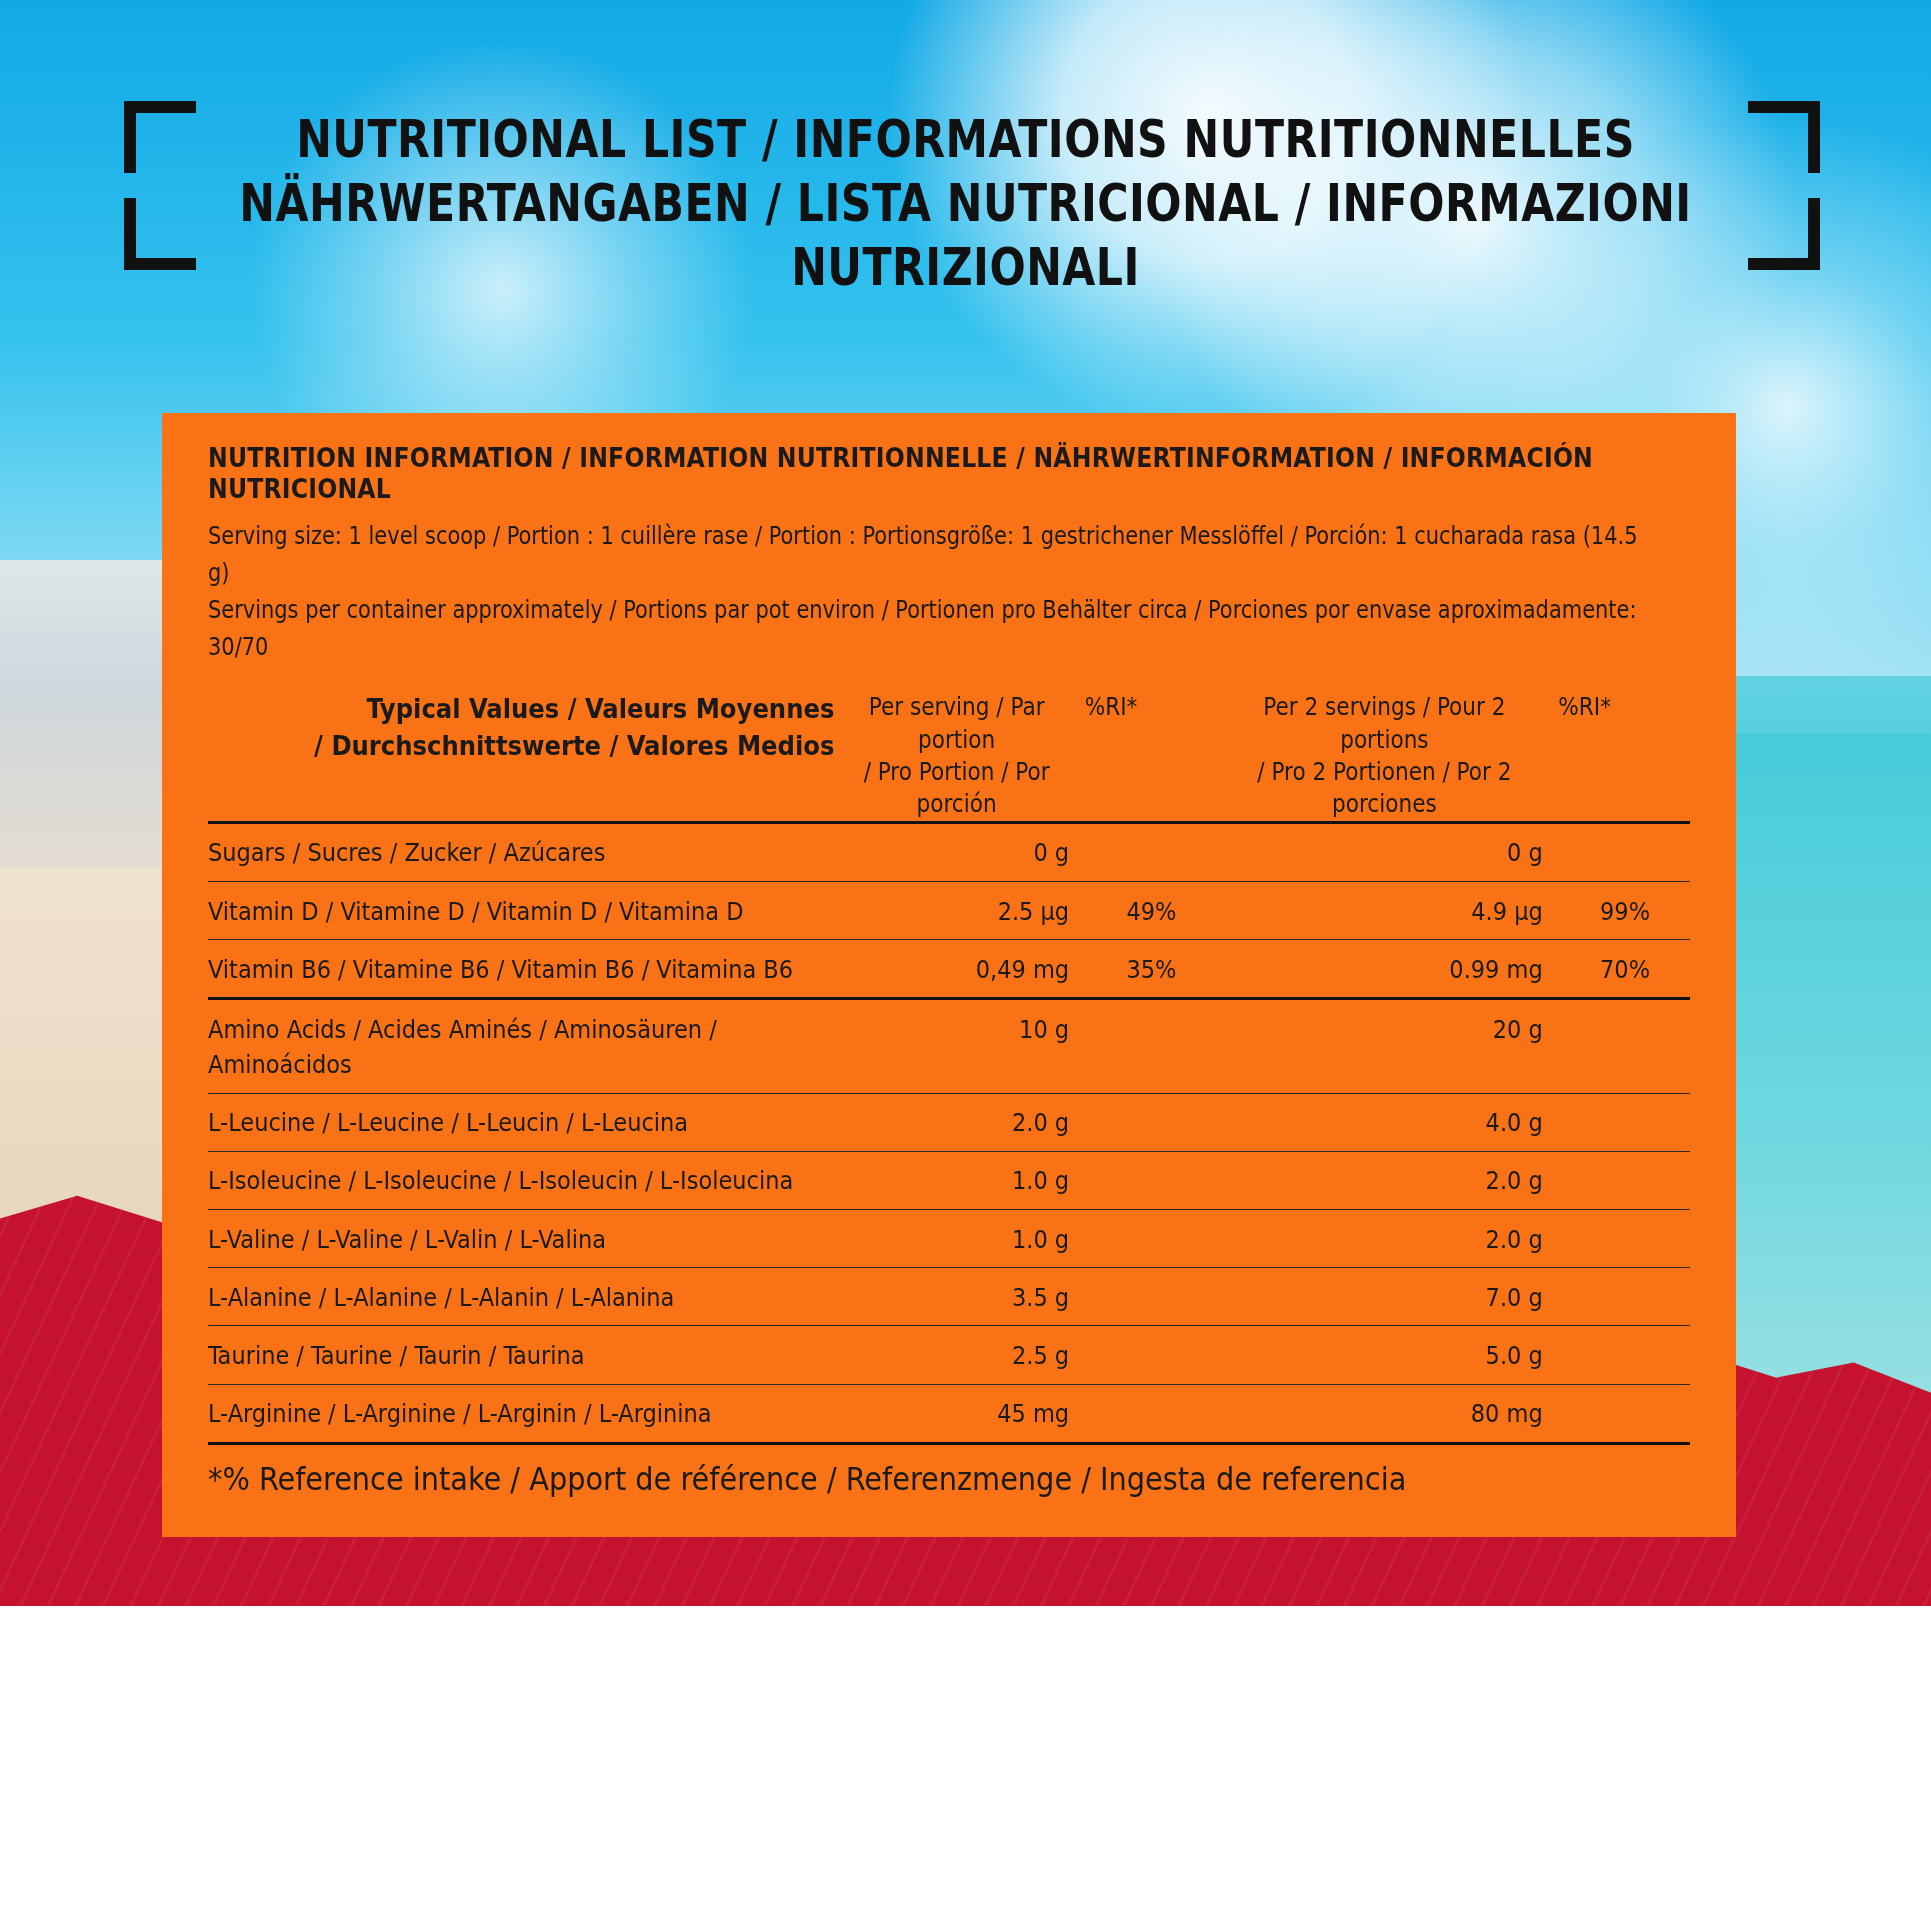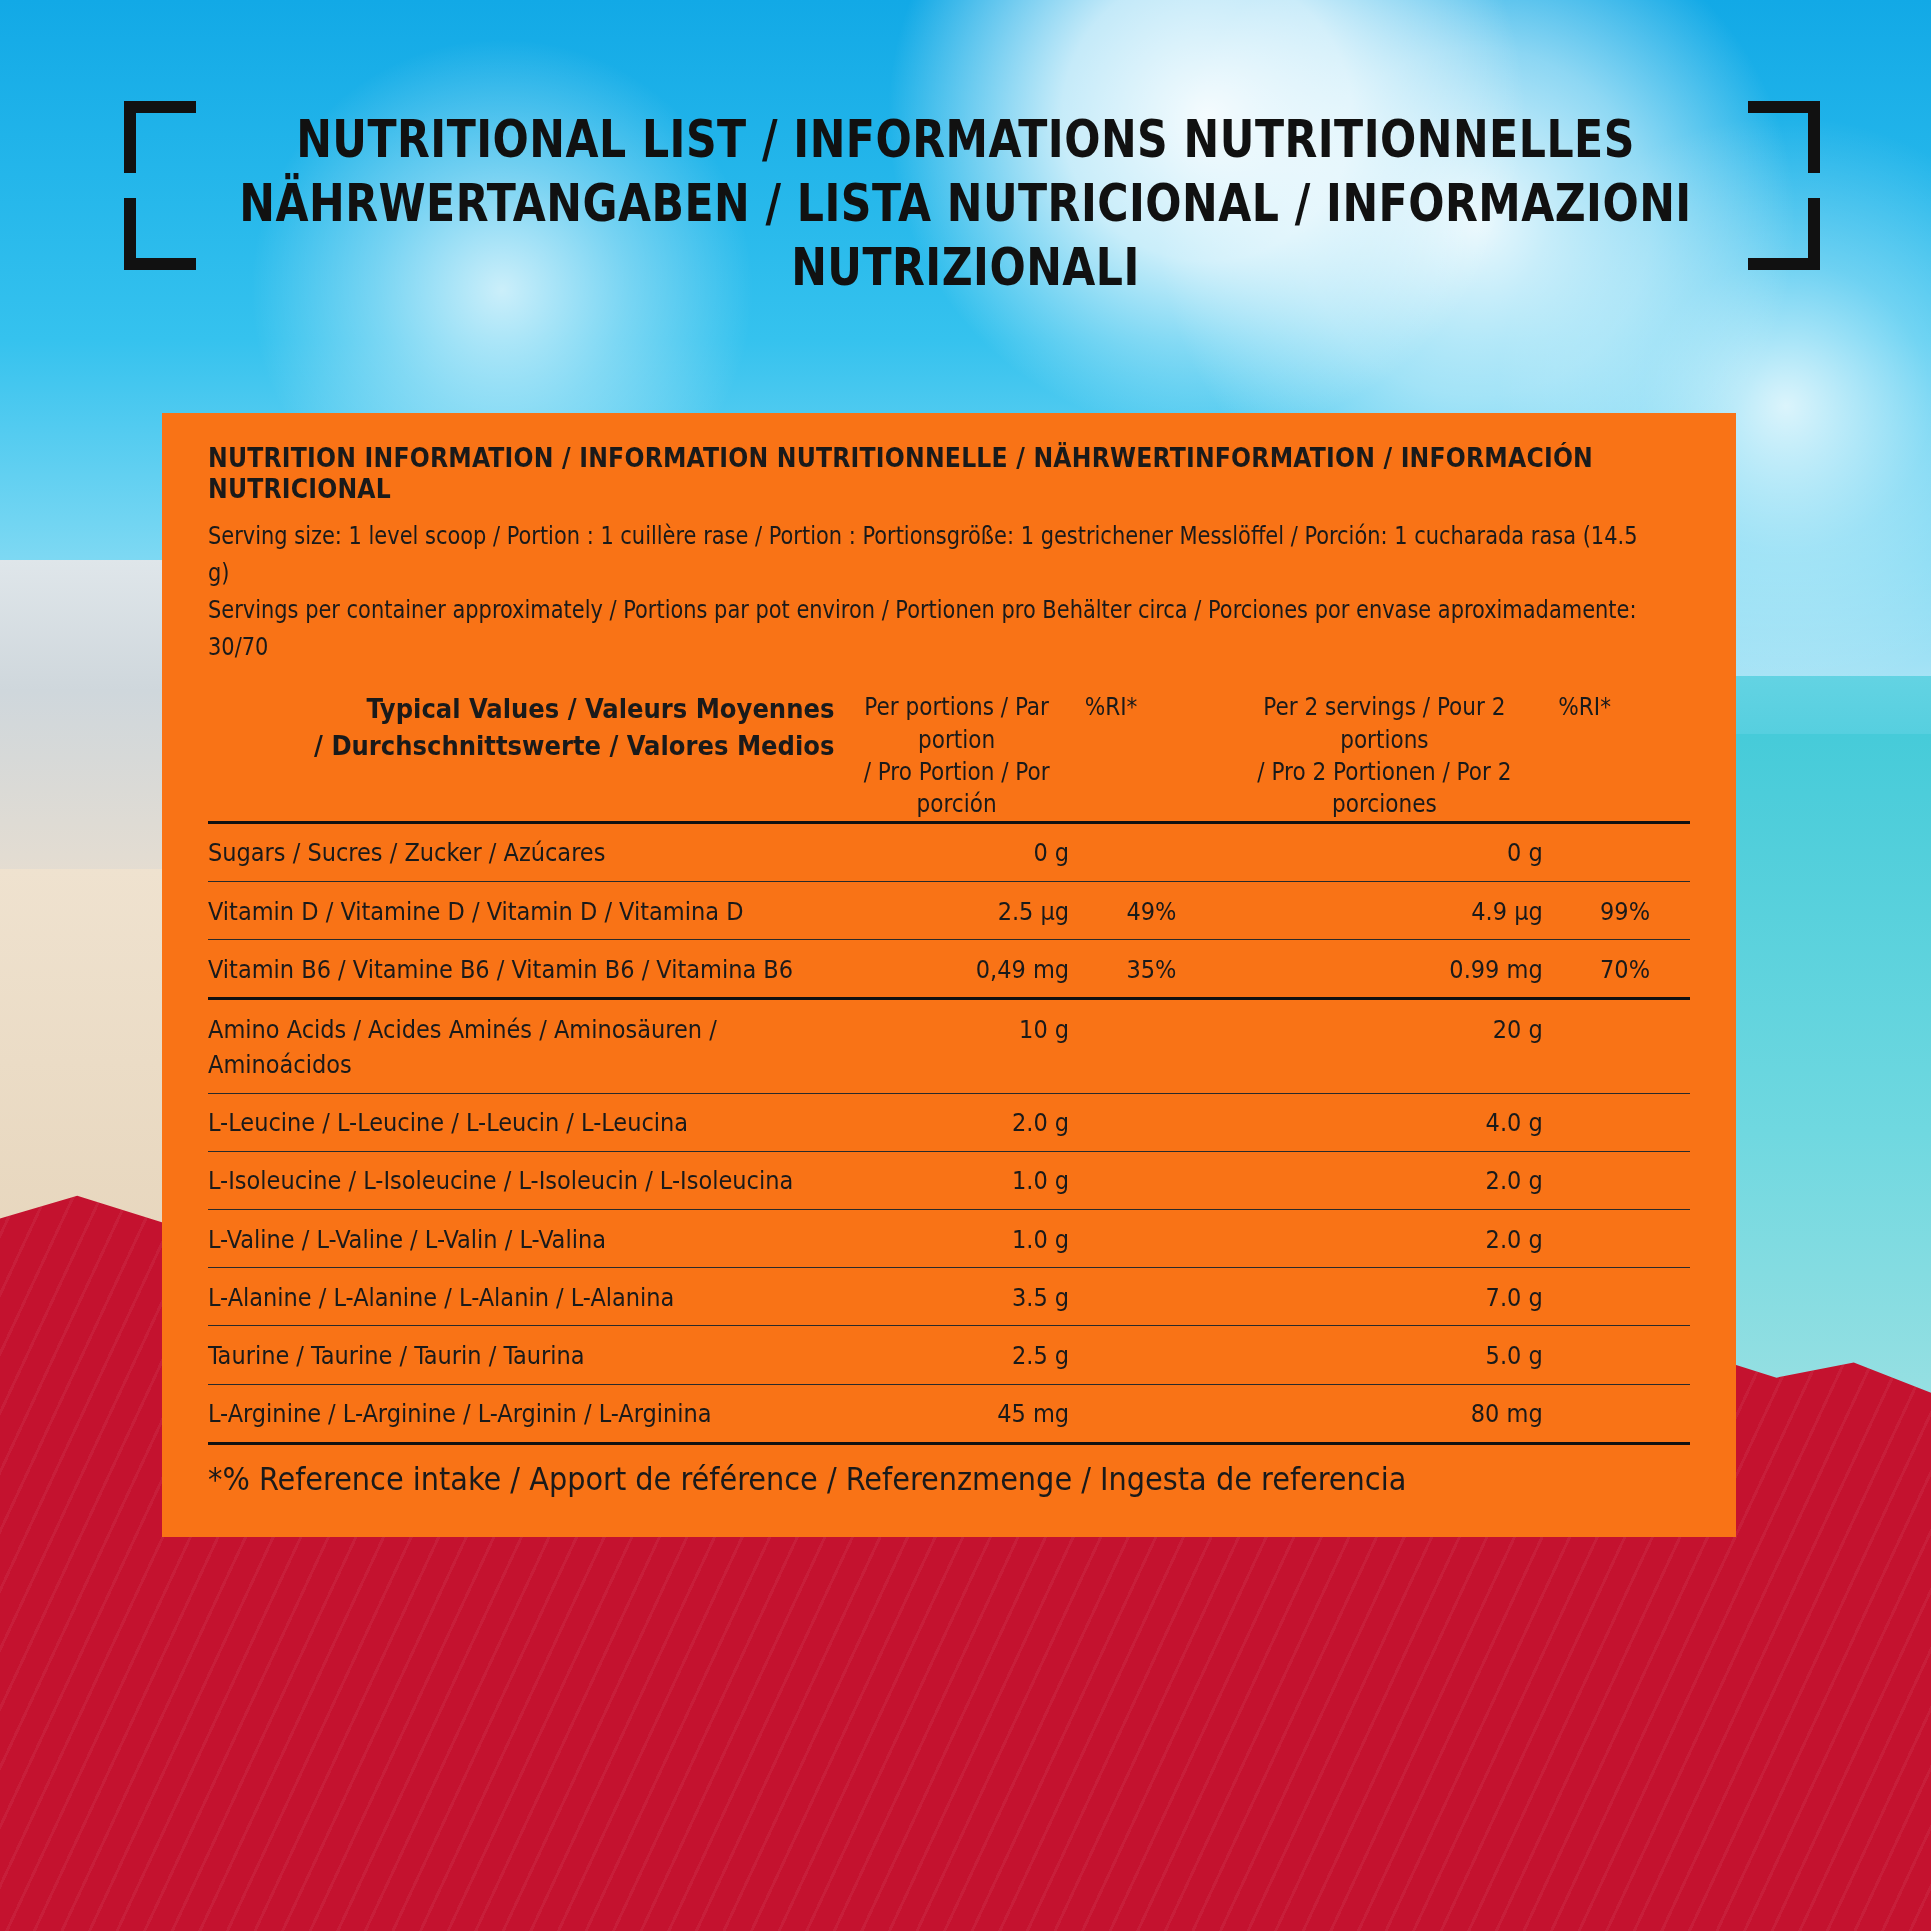--- a/index.html
+++ b/index.html
@@ -9,21 +9,21 @@
   body {
     width: 1931px;
     height: 1931px;
     font-family: "Liberation Sans", sans-serif;
     overflow: hidden;
   }
 
   .page {
     position: relative;
     width: 1931px;
-    height: 1931px;
+    height: 1606px;
     overflow: hidden;
     background: #1fb6e8;
   }
 
   
   .bg-sky {
     position: absolute;
     left: 0; top: 0;
     width: 1931px;
     height: 753px;
@@ -257,21 +257,21 @@
         <col class="col-v2">
         <col class="col-r2">
       </colgroup>
       <thead>
         <tr class="hdr-row">
           <th class="c0">
             <div>Typical Values / Valeurs Moyennes</div>
             <div>/ Durchschnittswerte / Valores Medios</div>
           </th>
           <th class="c1">
-            <div>Per portions / Par portion</div>
+            <div>Per serving / Par portion</div>
             <div>/ Pro Portion / Por porción</div>
           </th>
           <th class="c2">%RI*</th>
           <th class="c3">
             <div>Per 2 servings / Pour 2 portions</div>
             <div>/ Pro 2 Portionen / Por 2 porciones</div>
           </th>
           <th class="c4">%RI*</th>
         </tr>
       </thead>

